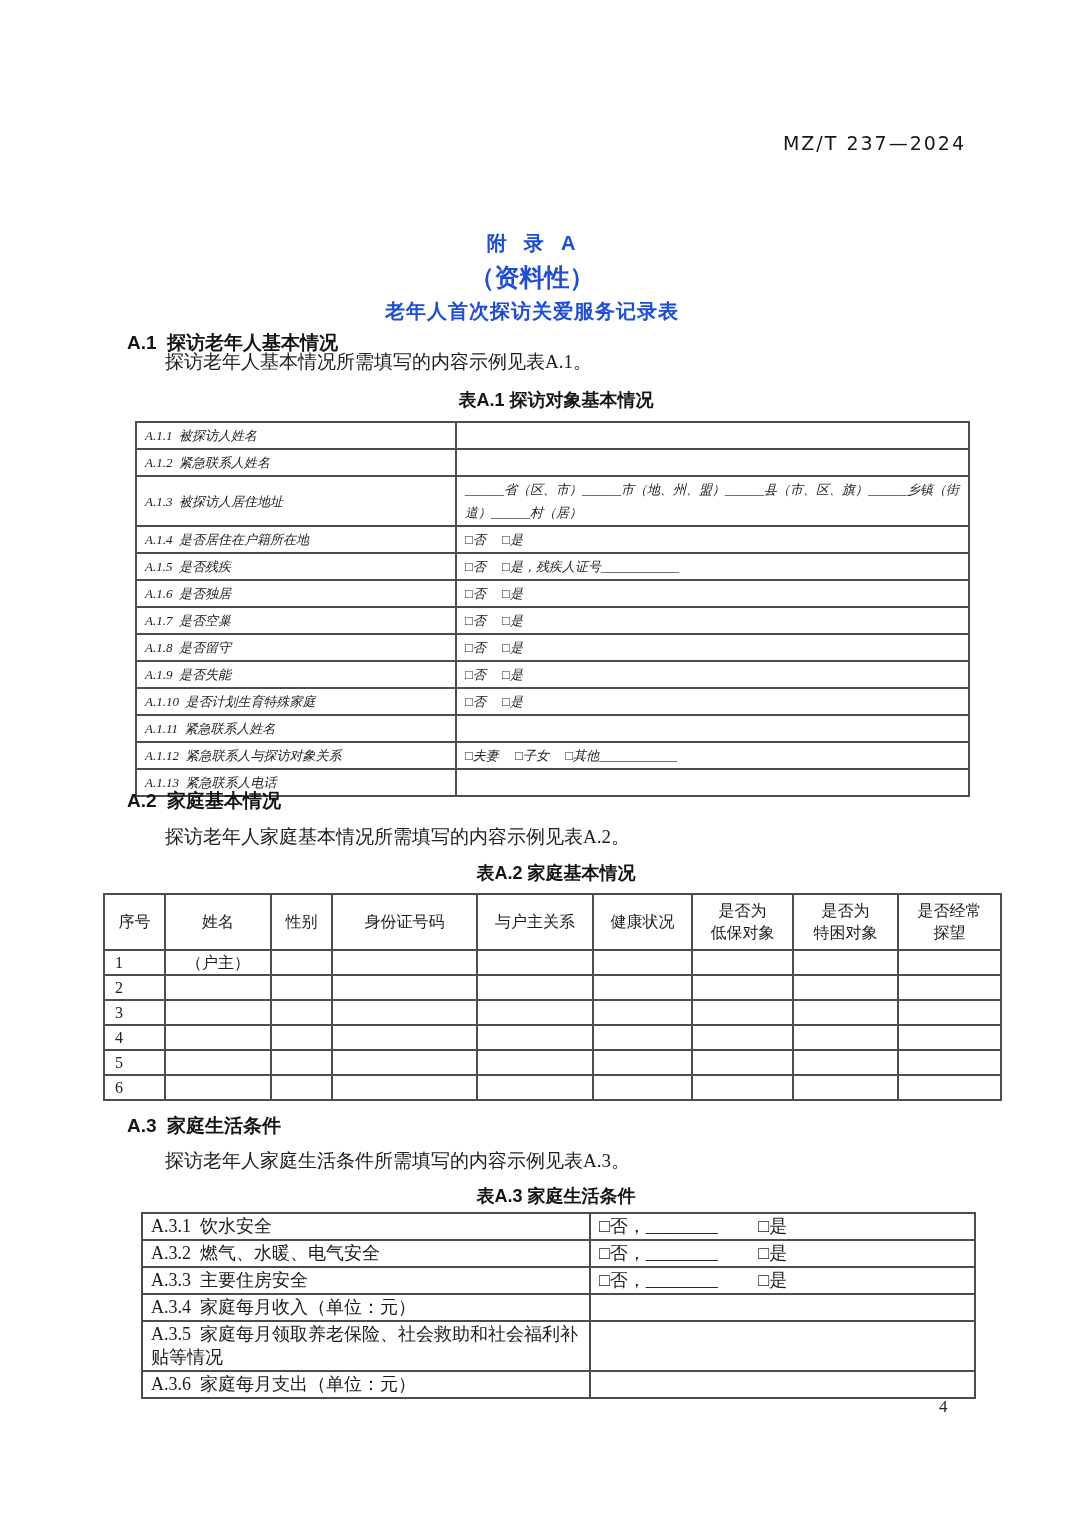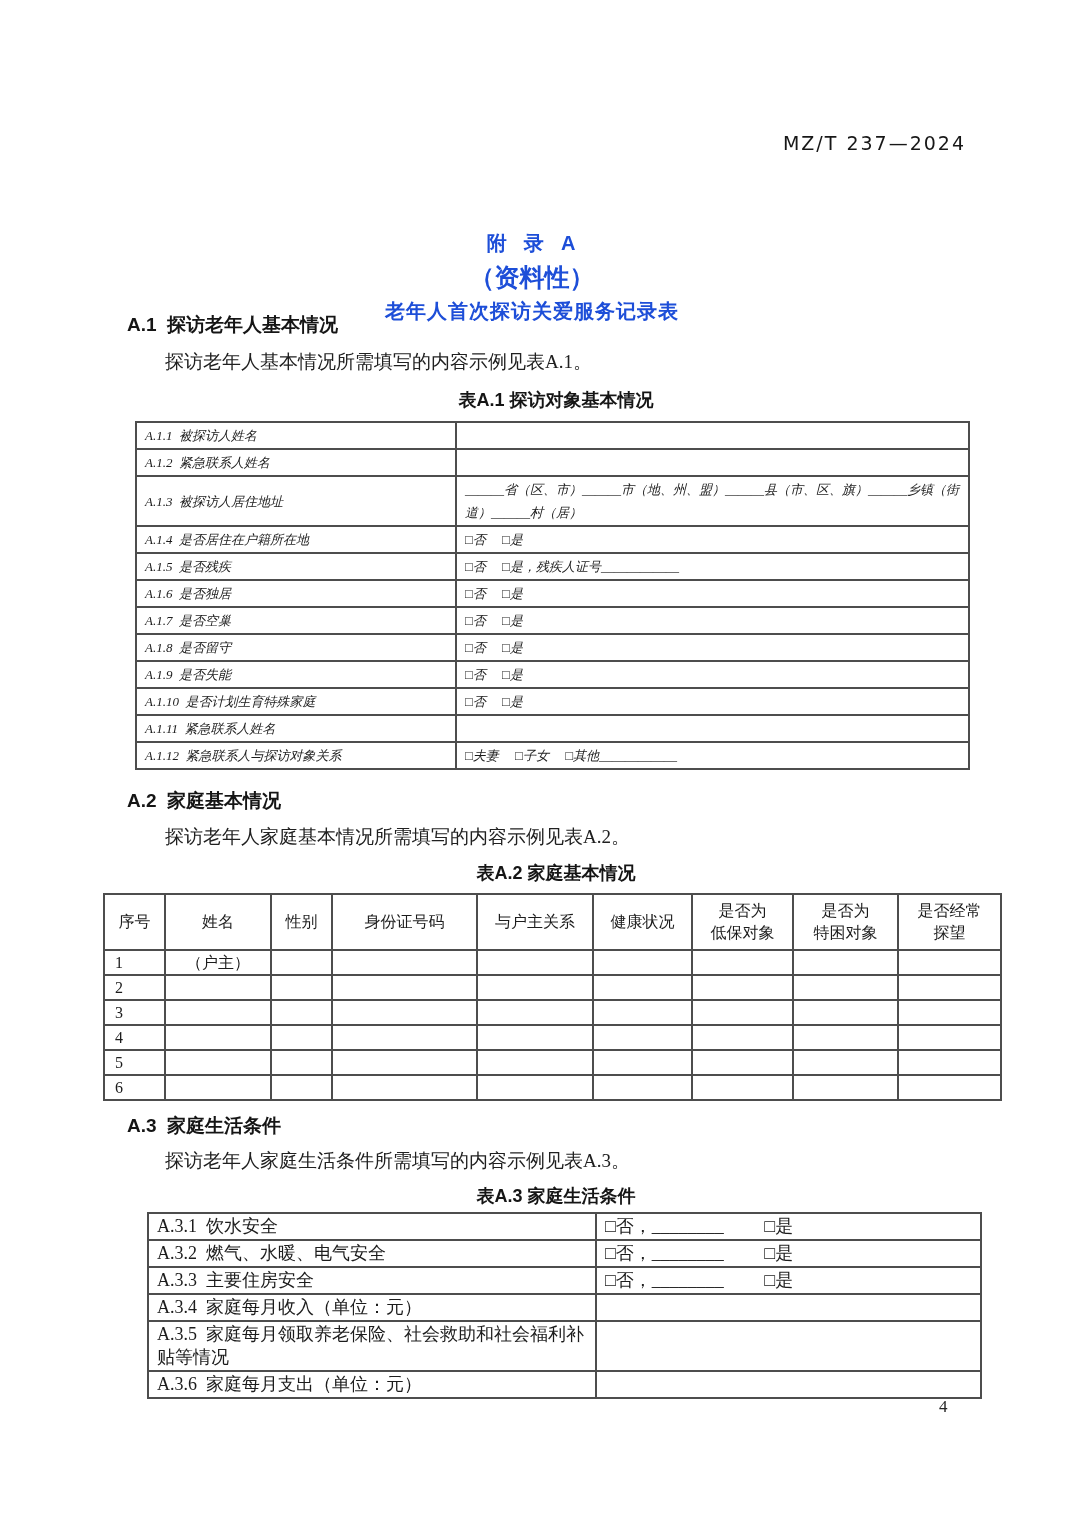--- a/index.html
+++ b/index.html
@@ -54,42 +54,42 @@
   .tbl-a1 tr{height:25px;}
   .tbl-a1 td{line-height:23px;}
   
   .tbl-a2{position:absolute;left:103px;top:893px;width:897px;font-size:16px;text-align:center;}
   .tbl-a2 thead tr{height:56px;}
   .tbl-a2 th{line-height:22px;white-space:pre-line;padding:1px 2px;}
   .tbl-a2 tbody tr{height:24px;}
   .tbl-a2 td{line-height:21px;}
   .tbl-a2 td:first-child{text-align:left;padding-left:10px;}
   
-  .tbl-a3{position:absolute;left:147px;top:1212px;width:833px;font-size:18px;}
+  .tbl-a3{position:absolute;left:141px;top:1212px;width:833px;font-size:18px;}
   .tbl-a3 tr{height:26px;}
   .tbl-a3 td{line-height:23px;}
   .page-num{
     position:absolute;top:1397px;left:939px;
     font-size:17px;color:#252525;
   }
 </style>
 </head>
 <body>
 
 <div class="page">
 
   <div class="doc-code">MZ/T 237—2024</div>
 
   <div class="titles">
     <div class="t1">附  录  A</div>
     <div class="t2">（资料性）</div>
     <div class="t3">老年人首次探访关爱服务记录表</div>
   </div>
 
-  <div class="sec-heading" style="top:312px;">A.1  探访老年人基本情况</div>
+  <div class="sec-heading" style="top:330px;">A.1  探访老年人基本情况</div>
   <div class="intro" style="top:349px;">探访老年人基本情况所需填写的内容示例见表A.1。</div>
   <div class="caption" style="top:388px;">表A.1 探访对象基本情况</div>
 
   <table class="tbl-a1">
     <colgroup>
         <col style="width:320px">
         <col style="width:513px">
       </colgroup>
     <tbody>
 
@@ -146,20 +146,24 @@
         <tr>
           <td>A.1.11  紧急联系人姓名</td>
           <td></td>
         </tr>
 
         <tr>
           <td>A.1.12  紧急联系人与探访对象关系</td>
           <td>□夫妻　 □子女　 □其他____________</td>
         </tr>
 
+        <tr>
+          <td>A.1.13  紧急联系人电话</td>
+          <td></td>
+        </tr>
       </tbody>
   </table>
 
   <div class="sec-heading" style="top:788px;">A.2  家庭基本情况</div>
   <div class="intro" style="top:824px;">探访老年人家庭基本情况所需填写的内容示例见表A.2。</div>
   <div class="caption" style="top:861px;">表A.2 家庭基本情况</div>
 
   <table class="tbl-a2">
     <colgroup>
       <col style="width:61px">

